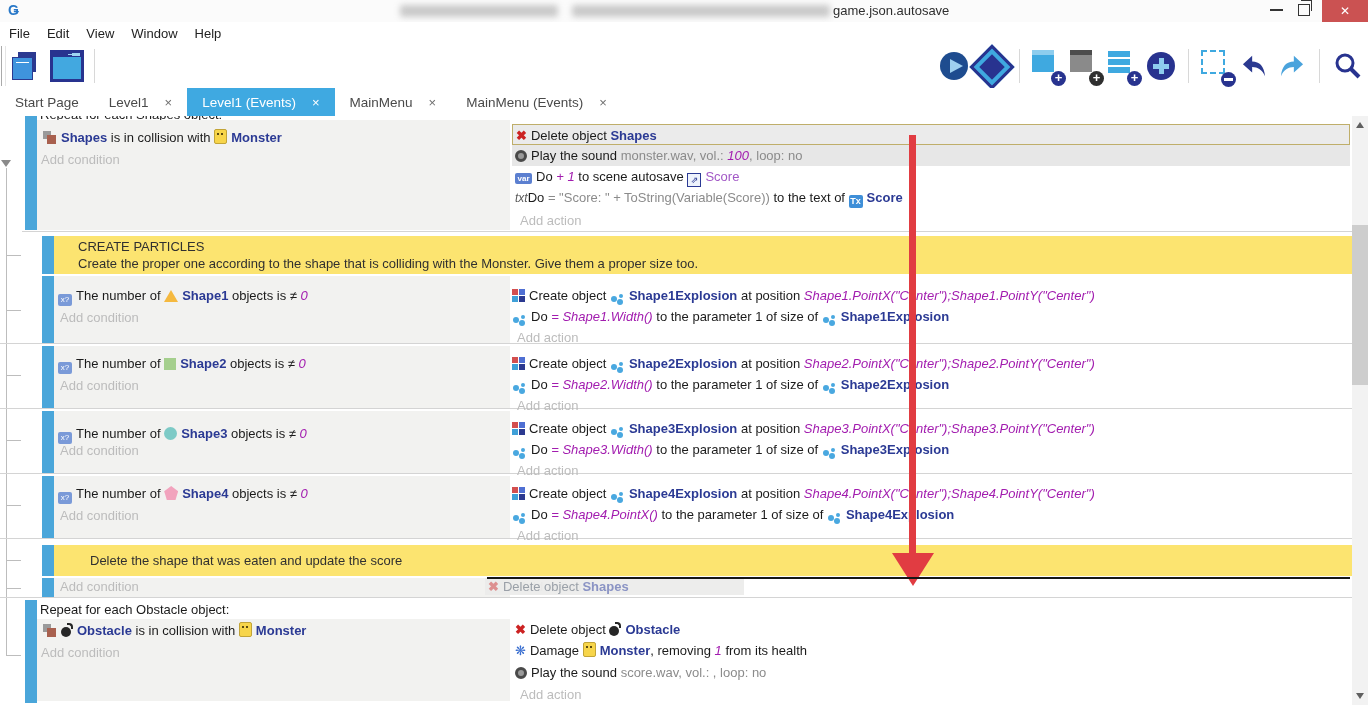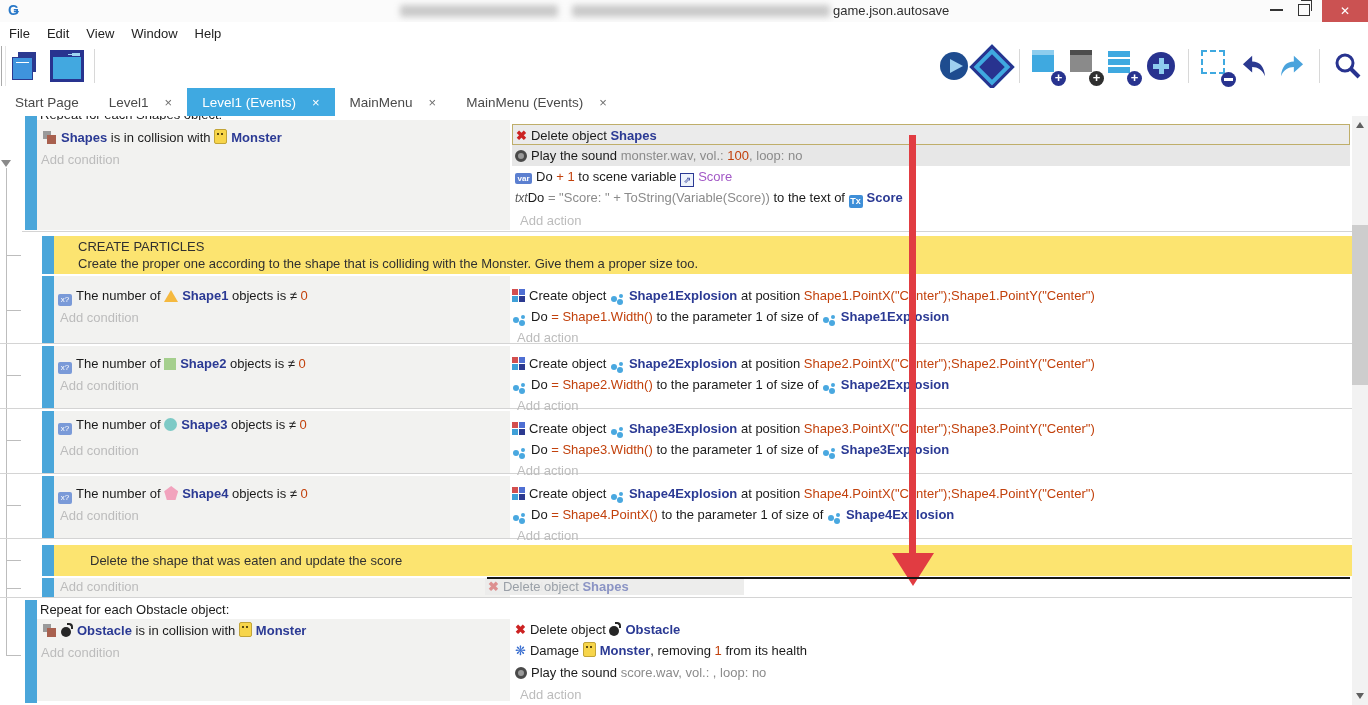--- a/index.html
+++ b/index.html
@@ -53,21 +53,21 @@
   
   .tabbar{position:absolute;top:88px;left:0;right:0;height:28px;background:#fff;display:flex;align-items:stretch;font-size:13.5px;color:#4a4a4a;}
   .tab{display:flex;align-items:center;padding:0 15px;cursor:default;}
   .tab .tabx{margin-left:16px;color:#6e6e6e;font-size:13px;}
   .tab.active{background:#3fa9e1;color:#fff;}
   .tab.active .tabx{color:#fff;}
   
   .events{position:absolute;top:116px;left:0;width:1352px;bottom:0;background:#fff;overflow:hidden;}
   .row{height:21px;line-height:21px;white-space:nowrap;font-size:13px;}
   .obj{color:#2b3a94;font-weight:bold;}
-  .grn{color:#c2410c;}
+  .grn{color:#a21caf;font-style:italic;}
   .gry{color:#8b8b8b;}
   .pur{color:#a258c6;}
   .ph{color:#bcbcbc;}
   .bluebar{position:absolute;width:12px;background:#4aa6da;}
   .condbg{position:absolute;background:#f2f2f0;}
   .sepline{position:absolute;left:22px;right:0;height:1px;background:#d4d4d4;}
   .comment{position:absolute;left:54px;right:0;background:#fce470;color:#303030;}
   .comment .cline{padding-left:24px;height:17px;line-height:17px;font-size:13px;white-space:nowrap;}
   
   .ei{display:inline-block;vertical-align:-2px;margin-right:4px;}
@@ -239,21 +239,21 @@
       </div>
       <div class="abs row ph" style="left:41px;top:42px;">Add condition</div>
       <div class="abs" style="left:512px;top:17px;width:838px;">
         <div class="row" style="background:#ebebeb;border:1px solid #bfae6a;box-sizing:border-box;padding-left:3px;">
           <span class="ic-x">✖</span><span>Delete object </span><span class="obj">Shapes</span>
         </div>
         <div class="row" style="background:#e7e7e7;padding-left:3px;">
           <span class="ei ic-sound"></span><span>Play the sound </span><span class="gry">monster.wav, vol.: </span><span class="grn">100</span><span class="gry">, loop: no</span>
         </div>
         <div class="row" style="padding-left:3px;">
-          <span class="ei ic-var">var</span><span>Do </span><span class="grn">+ 1</span><span> to scene variable </span><span class="ei ic-scenevar">⇗</span><span class="pur">Score</span>
+          <span class="ei ic-var">var</span><span>Do </span><span class="grn">+ 1</span><span> to scene autosave </span><span class="ei ic-scenevar">⇗</span><span class="pur">Score</span>
         </div>
         <div class="row" style="padding-left:3px;">
           <span class="ic-txt">txt</span><span>Do </span><span class="gry">= "Score: " + ToString(Variable(Score))</span><span> to the text of </span><span class="ei ic-tx">Tx</span><span class="obj">Score</span>
         </div>
         <div class="row ph" style="padding-left:8px;margin-top:2px;">Add action</div>
       </div>
     </div>
     <div class="sepline" style="top:115px;"></div>
 
     <div class="abs" style="top:120px;left:0;width:1352px;height:30px;">
@@ -296,21 +296,21 @@
         <div class="row">
           <span class="ei ic-particle"></span><span>Do </span><span class="grn">= Shape2.Width()</span><span> to the parameter 1 of size of </span><span class="ei ic-particle"></span><span class="obj">Shape2Explosion</span>
         </div>
         <div class="row ph" style="padding-left:5px;">Add action</div>
       </div>
     </div>
 
     <div class="abs" style="top:295px;left:0;width:1352px;height:63px;border-bottom:1px solid #d4d4d4;box-sizing:border-box;">
       <div class="bluebar" style="left:42px;top:0;height:62px;"></div>
       <div class="condbg" style="left:54px;width:456px;top:0;height:62px;"></div>
-      <div class="abs row" style="left:58px;top:3px;">
+      <div class="abs row" style="left:58px;top:12px;">
         <span class="ei ic-count">x?</span><span>The number of </span><span class="ei ic-circ"></span><span class="obj">Shape3</span><span> objects is </span><span>≠ </span><span class="grn">0</span>
       </div>
       <div class="abs row ph" style="left:60px;top:29px;">Add condition</div>
       <div class="abs" style="left:512px;top:7px;width:838px;">
         <div class="row">
           <span class="ei ic-create"></span><span>Create object </span><span class="ei ic-particle"></span><span class="obj">Shape3Explosion</span><span> at position </span><span class="grn">Shape3.PointX("Center");Shape3.PointY("Center")</span>
         </div>
         <div class="row">
           <span class="ei ic-particle"></span><span>Do </span><span class="grn">= Shape3.Width()</span><span> to the parameter 1 of size of </span><span class="ei ic-particle"></span><span class="obj">Shape3Explosion</span>
         </div>

